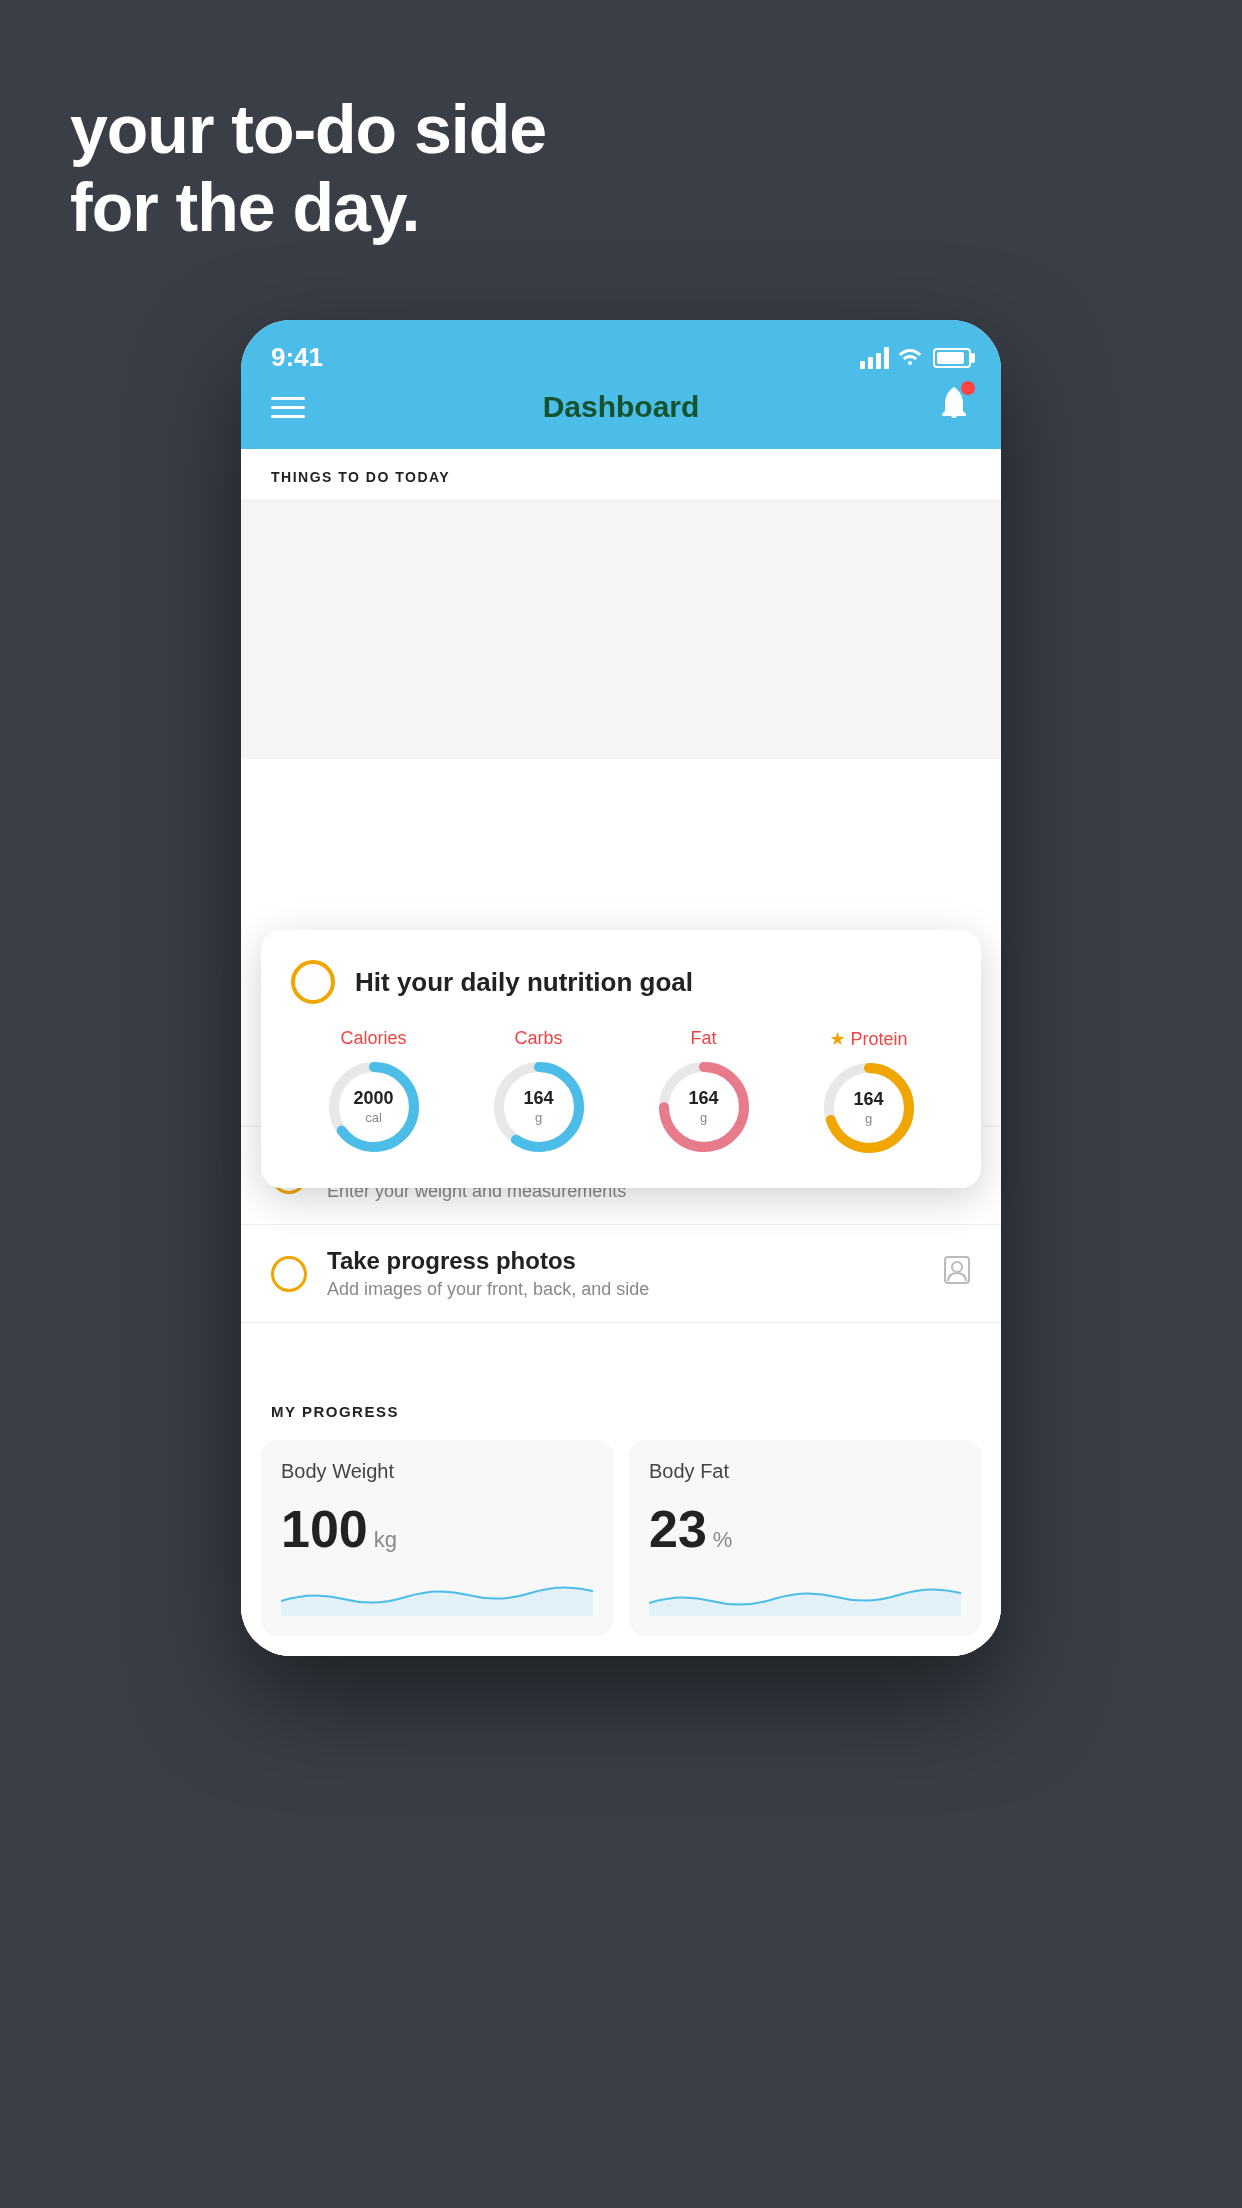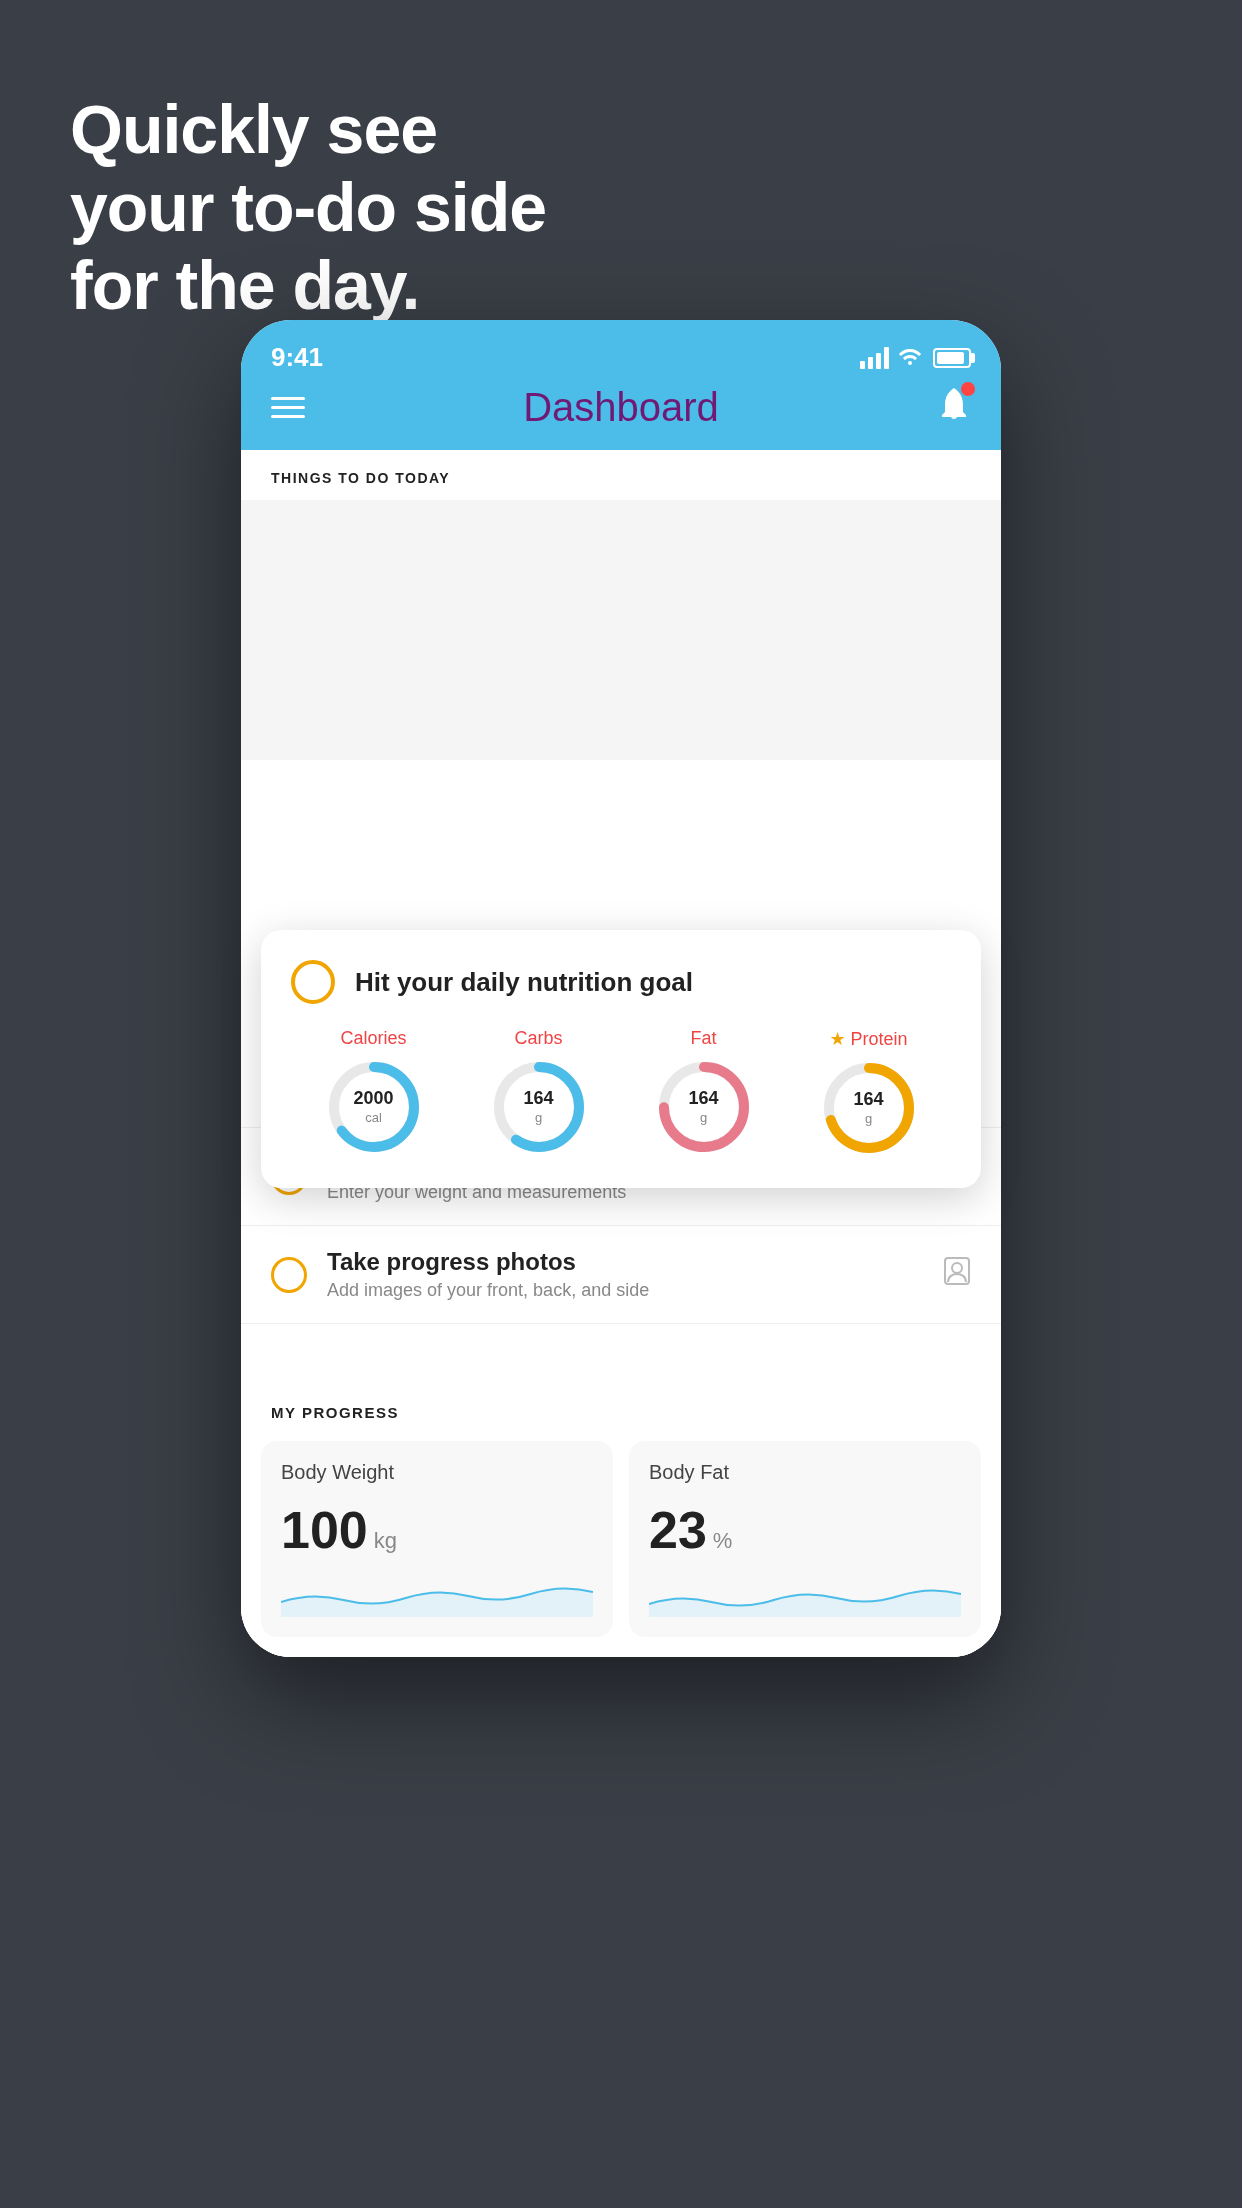--- a/index.html
+++ b/index.html
@@ -124,23 +124,23 @@
     }
 
     .hamburger-line {
       width: 34px;
       height: 3px;
       background: white;
       border-radius: 2px;
     }
 
     .nav-title {
-      color: #701a75;
-      font-size: 40px;
-      font-weight: 400;
+      color: #14532d;
+      font-size: 30px;
+      font-weight: 700;
     }
 
     .bell-icon {
       position: relative;
       font-size: 32px;
       color: white;
     }
 
     .bell-dot {
       position: absolute;
@@ -388,21 +388,20 @@
 
     .spacer-white {
       background: white;
       height: 50px;
     }
   </style>
 </head>
 <body>
 
 <div class="hero-text">
-  <div>Quickly see</div>
   <div>your to-do side</div>
   <div>for the day.</div>
 </div>
 
 <div class="phone-container">
 
   <div class="status-bar">
     <span class="status-time">9:41</span>
     <div class="status-icons">
       <div class="signal-bars">

